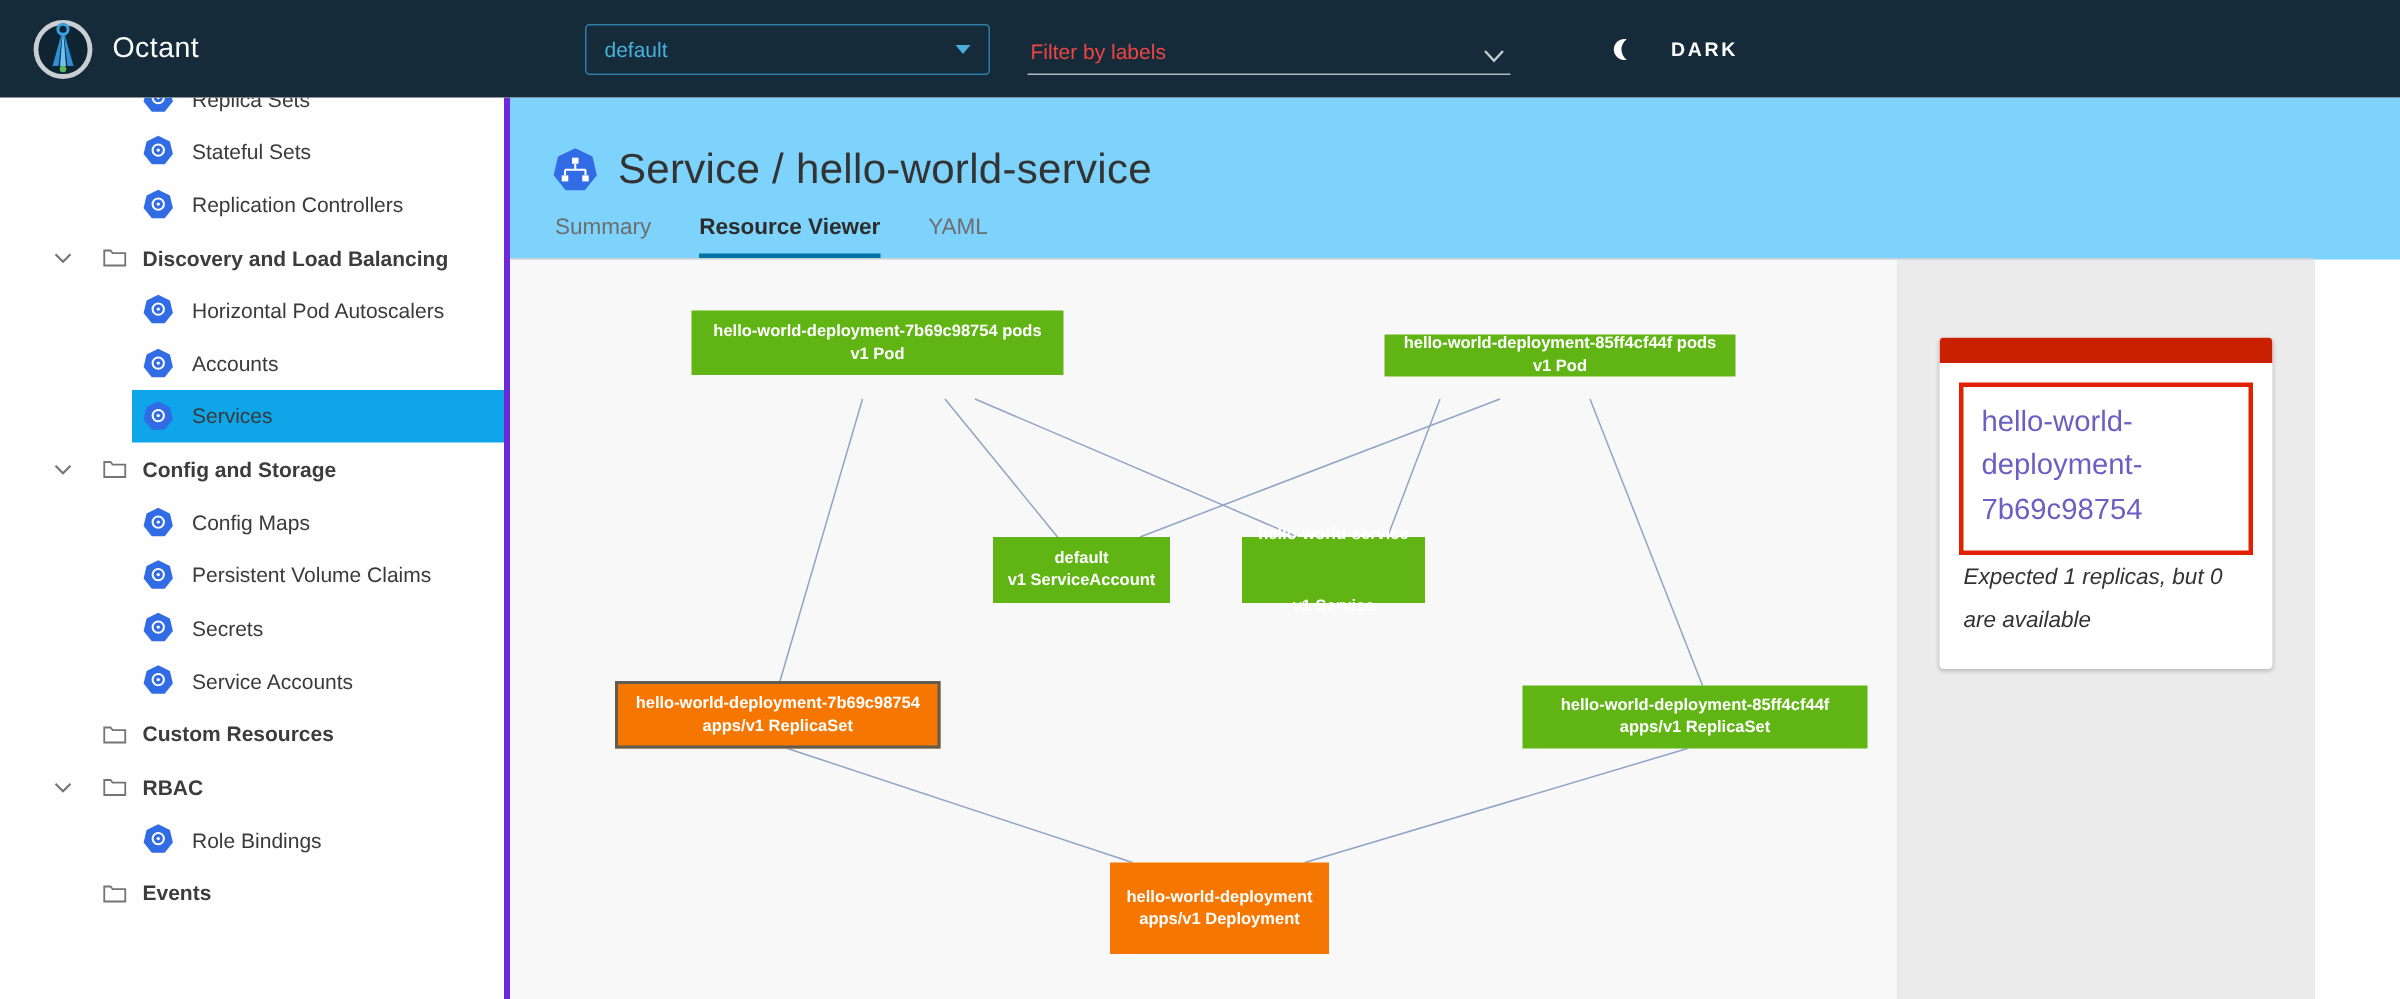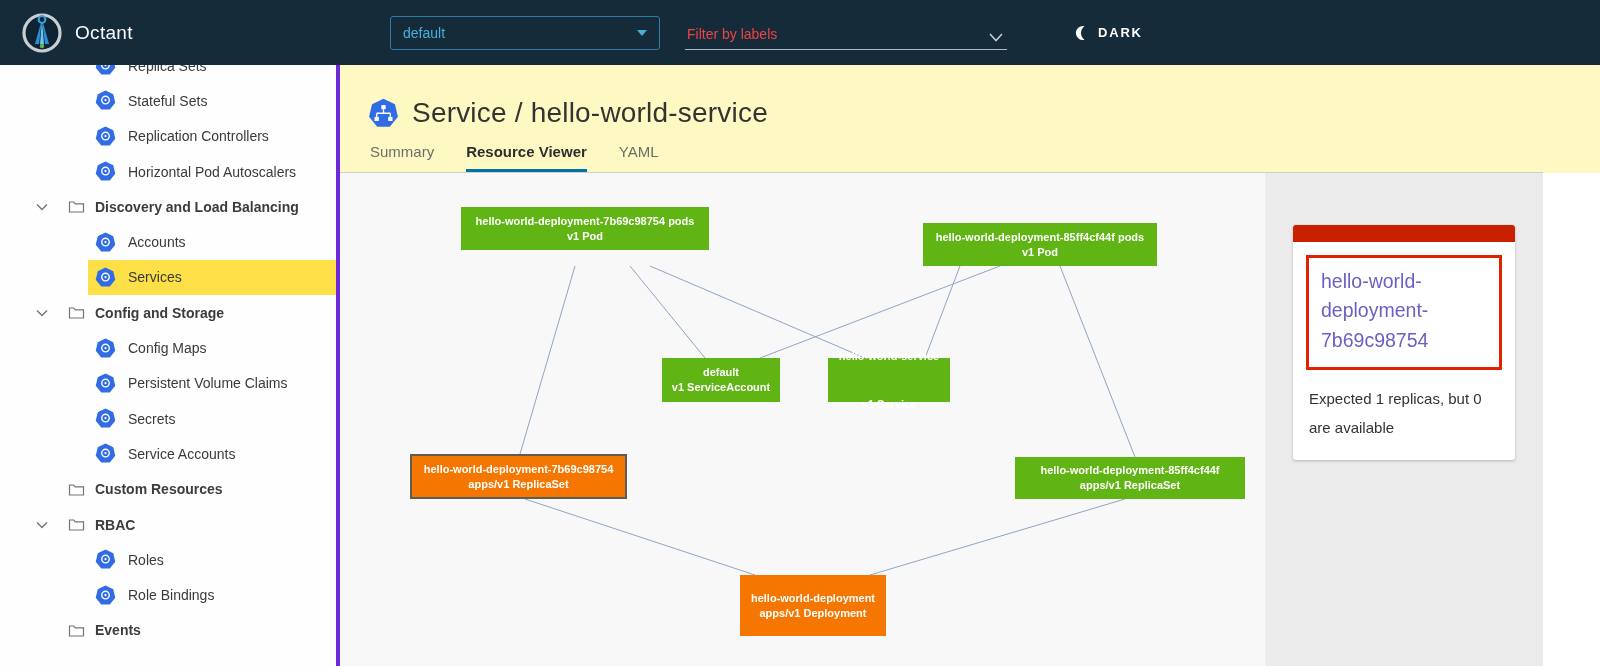--- a/index.html
+++ b/index.html
@@ -7,43 +7,43 @@
 
   
   .header { height:65px; background:#152b3a; display:flex; align-items:center; padding:0 22px; position:relative; z-index:10; }
   .brand { display:flex; align-items:center; gap:13px; width:368px; min-width:368px; }
   .brand .app-title { color:#fafcfd; font-size:19px; letter-spacing:.3px; }
   .ns-select { width:270px; height:34px; border:1px solid #2e7da7; border-radius:3px; display:flex; align-items:center; padding:0 12px; cursor:pointer; }
   .ns-select .ns-value { color:#49afd9; font-size:14px; flex:1; }
   .ns-caret { width:0; height:0; border-left:5px solid transparent; border-right:5px solid transparent; border-top:6px solid #49afd9; }
   .filter { width:322px; height:34px; margin-left:25px; border-bottom:1px solid #a9bac4; display:flex; align-items:flex-end; padding:0 4px 7px 2px; cursor:text; }
   .filter .ph { color:#ef4444; font-size:14px; flex:1; }
-  .theme-toggle { display:flex; align-items:center; gap:8px; margin-left:67px; cursor:pointer; }
+  .theme-toggle { display:flex; align-items:center; gap:24px; margin-left:67px; cursor:pointer; }
   .theme-toggle .dark-label { color:#ffffff; font-size:13px; font-weight:700; letter-spacing:1.8px; }
   .context { display:flex; align-items:center; gap:9px; margin-left:auto; cursor:pointer; }
   .context .ctx-label { color:#dbe6ed; font-size:15px; }
   .context .ctx-caret { color:#9fb2bd; font-size:12px; transform:scaleX(1.4); }
 
   
   .body { display:flex; height:601px; overflow:hidden; }
 
   
   .sidebar { width:340px; min-width:340px; background:#fefefe; border-right:4px solid #6d28d9; overflow:hidden; padding-top:0; }
   .nav-row { height:35.3px; display:flex; align-items:center; font-size:14px; color:#3a3a3a; cursor:pointer; }
   .nav-row:first-child { margin-top:-17px; }
   .nav-row.leaf { margin-left:88px; padding-left:7px; gap:12px; }
-  .nav-row.leaf.selected { background:#fde047; margin-right:0;text-align:right; }
+  .nav-row.leaf.selected { background:#0ea5e9; margin-right:0;text-align:right; }
   .nav-row.group { padding-left:36px; gap:0; font-weight:700; color:#3c3c3c; }
   .nav-row.group .chev-box { width:32px; display:flex; align-items:center; }
   .nav-row.group .chev-spacer { width:32px; }
   .nav-row.group .folder-box { width:27px; display:flex; align-items:center; }
   .k8s-ic { flex:none; display:block; }
 
   
-  .main { flex:1; display:flex; flex-direction:column; background:#fef9c3; }
+  .main { flex:1; display:flex; flex-direction:column; background:#7dd3fc; }
   .title-row { padding:32px 0 14px 28px; display:flex; align-items:center; gap:13px; }
   .title-row h1 { font-size:28px; font-weight:400; color:#333; letter-spacing:.2px; }
   .tabs { display:flex; gap:32px; padding-left:30px; border-bottom:1px solid #cfcfcf; margin-right:57px; }
   .tab { font-size:15px; color:#6d6d6d; padding-bottom:9px; border-bottom:3px solid transparent; cursor:pointer; }
   .tab.active { color:#2d2d2d; font-weight:600; border-bottom-color:#0072a3; }
 
   .content-row { flex:1; display:flex; min-height:0; }
   .graph-area { flex:1; position:relative; background:#f8f8f8; }
   .graph-area svg.edges { position:absolute; left:0; top:0; }
   .gnode { position:absolute; display:flex; flex-direction:column; align-items:center; justify-content:center; color:#fff; font-size:11px; font-weight:700; line-height:1.35; text-align:center; white-space:nowrap; cursor:pointer; }
@@ -51,21 +51,21 @@
   .gnode.warning { background:#f57600; }
   .gnode.selected { border:2px solid #5d5d52; }
 
   
   .detail-panel { width:278px; min-width:278px; background:#ebebeb; padding-top:52px; }
   .card { width:222px; margin:0 auto; background:#fff; border-radius:3px; box-shadow:0 1px 3px rgba(0,0,0,.22); overflow:hidden; }
   .card-bar { height:17px; background:#c92100; }
   .card-body { padding:13px 13px 18px 13px; }
   .card-title-box { border:3px solid #e12200; padding:9px 12px 12px 12px; }
   .card-title-box a { color:#6a5fc2; font-size:19.5px; line-height:1.5; text-decoration:none; word-break:break-word; display:block; }
-  .status-msg { margin-top:14px; padding-left:3px; font-size:15px; color:#333; line-height:1.95; }
+  .status-msg { padding-left:3px; font-size:15px; color:#333; line-height:1.95;font-style:italic; }
   .gutter { width:57px; min-width:57px; background:#fff; }
 </style>
 </head>
 <body>
 
 <div class="header">
   <div class="brand">
     <svg width="40" height="40" viewBox="0 0 40 40">
       <circle cx="20" cy="20" r="18" fill="#0e2433" stroke="#c9ced2" stroke-width="3.2"></circle>
       <polygon points="20,6 13,31 17,31" fill="#2f8fd6"></polygon>
@@ -117,47 +117,47 @@
         <span>Stateful Sets</span>
       </div>
       <div class="nav-row leaf">
         <svg class="k8s-ic" width="21" height="21" viewBox="0 0 20 20">
      <polygon points="10,0.5 17.4,4.1 19.3,12.1 14.1,18.6 5.9,18.6 0.7,12.1 2.6,4.1" fill="#326ce5"></polygon>
      <circle cx="10" cy="9.6" r="3.6" fill="none" stroke="#fff" stroke-width="1.3"></circle>
      <circle cx="10" cy="9.6" r="1.1" fill="#fff"></circle>
    </svg>
         <span>Replication Controllers</span>
       </div>
-      <div class="nav-row leaf">
-        <svg class="k8s-ic" width="21" height="21" viewBox="0 0 20 20">
-     <polygon points="10,0.5 17.4,4.1 19.3,12.1 14.1,18.6 5.9,18.6 0.7,12.1 2.6,4.1" fill="#326ce5"></polygon>
-     <circle cx="10" cy="9.6" r="3.6" fill="none" stroke="#fff" stroke-width="1.3"></circle>
-     <circle cx="10" cy="9.6" r="1.1" fill="#fff"></circle>
-   </svg>
-        <span>Horizontal Pod Autoscalers</span>
-      </div>
       <div class="nav-row group">
         <span class="chev-box">
           <svg width="12" height="8" viewBox="0 0 12 8">
      <polyline points="1,1.5 6,6.5 11,1.5" fill="none" stroke="#747474" stroke-width="1.4"></polyline>
    </svg>
         </span>
         <span class="folder-box">
           <svg class="k8s-ic" width="17" height="15" viewBox="0 0 17 15">
      <path d="M1.5 3 h4.2 l1.4 1.8 h8.4 v8.2 h-14 z" fill="none" stroke="#747474" stroke-width="1.2"></path>
    </svg>
         </span>
         <span>Discovery and Load Balancing</span>
       </div>
       <div class="nav-row leaf">
         <svg class="k8s-ic" width="21" height="21" viewBox="0 0 20 20">
      <polygon points="10,0.5 17.4,4.1 19.3,12.1 14.1,18.6 5.9,18.6 0.7,12.1 2.6,4.1" fill="#326ce5"></polygon>
      <circle cx="10" cy="9.6" r="3.6" fill="none" stroke="#fff" stroke-width="1.3"></circle>
      <circle cx="10" cy="9.6" r="1.1" fill="#fff"></circle>
    </svg>
+        <span>Horizontal Pod Autoscalers</span>
+      </div>
+      <div class="nav-row leaf">
+        <svg class="k8s-ic" width="21" height="21" viewBox="0 0 20 20">
+     <polygon points="10,0.5 17.4,4.1 19.3,12.1 14.1,18.6 5.9,18.6 0.7,12.1 2.6,4.1" fill="#326ce5"></polygon>
+     <circle cx="10" cy="9.6" r="3.6" fill="none" stroke="#fff" stroke-width="1.3"></circle>
+     <circle cx="10" cy="9.6" r="1.1" fill="#fff"></circle>
+   </svg>
         <span>Accounts</span>
       </div>
       <div class="nav-row leaf selected">
         <svg class="k8s-ic" width="21" height="21" viewBox="0 0 20 20">
      <polygon points="10,0.5 17.4,4.1 19.3,12.1 14.1,18.6 5.9,18.6 0.7,12.1 2.6,4.1" fill="#326ce5"></polygon>
      <circle cx="10" cy="9.6" r="3.6" fill="none" stroke="#fff" stroke-width="1.3"></circle>
      <circle cx="10" cy="9.6" r="1.1" fill="#fff"></circle>
    </svg>
         <span>Services</span>
       </div>
@@ -220,28 +220,20 @@
           <svg width="12" height="8" viewBox="0 0 12 8">
      <polyline points="1,1.5 6,6.5 11,1.5" fill="none" stroke="#747474" stroke-width="1.4"></polyline>
    </svg>
         </span>
         <span class="folder-box">
           <svg class="k8s-ic" width="17" height="15" viewBox="0 0 17 15">
      <path d="M1.5 3 h4.2 l1.4 1.8 h8.4 v8.2 h-14 z" fill="none" stroke="#747474" stroke-width="1.2"></path>
    </svg>
         </span>
         <span>RBAC</span>
-      </div>
-      <div class="nav-row leaf">
-        <svg class="k8s-ic" width="21" height="21" viewBox="0 0 20 20">
-     <polygon points="10,0.5 17.4,4.1 19.3,12.1 14.1,18.6 5.9,18.6 0.7,12.1 2.6,4.1" fill="#326ce5"></polygon>
-     <circle cx="10" cy="9.6" r="3.6" fill="none" stroke="#fff" stroke-width="1.3"></circle>
-     <circle cx="10" cy="9.6" r="1.1" fill="#fff"></circle>
-   </svg>
-        <span>Roles</span>
       </div>
       <div class="nav-row leaf">
         <svg class="k8s-ic" width="21" height="21" viewBox="0 0 20 20">
      <polygon points="10,0.5 17.4,4.1 19.3,12.1 14.1,18.6 5.9,18.6 0.7,12.1 2.6,4.1" fill="#326ce5"></polygon>
      <circle cx="10" cy="9.6" r="3.6" fill="none" stroke="#fff" stroke-width="1.3"></circle>
      <circle cx="10" cy="9.6" r="1.1" fill="#fff"></circle>
    </svg>
         <span>Role Bindings</span>
       </div>
       <div class="nav-row group">
@@ -282,21 +274,21 @@
             <line x1="660" y1="93" x2="420" y2="185" stroke="#90a4c6" stroke-width="1"></line>
             <line x1="620" y1="93" x2="585" y2="185" stroke="#90a4c6" stroke-width="1"></line>
             <line x1="720" y1="93" x2="795" y2="284" stroke="#90a4c6" stroke-width="1"></line>
             <line x1="185" y1="326" x2="415" y2="402" stroke="#90a4c6" stroke-width="1"></line>
             <line x1="785" y1="326" x2="530" y2="402" stroke="#90a4c6" stroke-width="1"></line>
           </svg>
           <div class="gnode ok" style="left: 121px; top: 34px; width: 248px; height: 43px;">
             <span>hello-world-deployment-7b69c98754 pods</span>
                   <span>v1 Pod</span>
           </div>
-          <div class="gnode ok" style="left: 583px; top: 50px; width: 234px; height: 43px;">
+          <div class="gnode ok" style="left: 583px; top: 50px; width: 234px; height: 28px;">
             <span>hello-world-deployment-85ff4cf44f pods</span>
                   <span>v1 Pod</span>
           </div>
           <div class="gnode ok" style="left: 322px; top: 185px; width: 118px; height: 44px;">
             <span>default</span>
                   <span>v1 ServiceAccount</span>
           </div>
           <div class="gnode ok" style="left: 488px; top: 185px; width: 122px; height: 44px; gap: 33px;">
             <span>hello-world-service</span>
                   <span>v1 Service</span>

